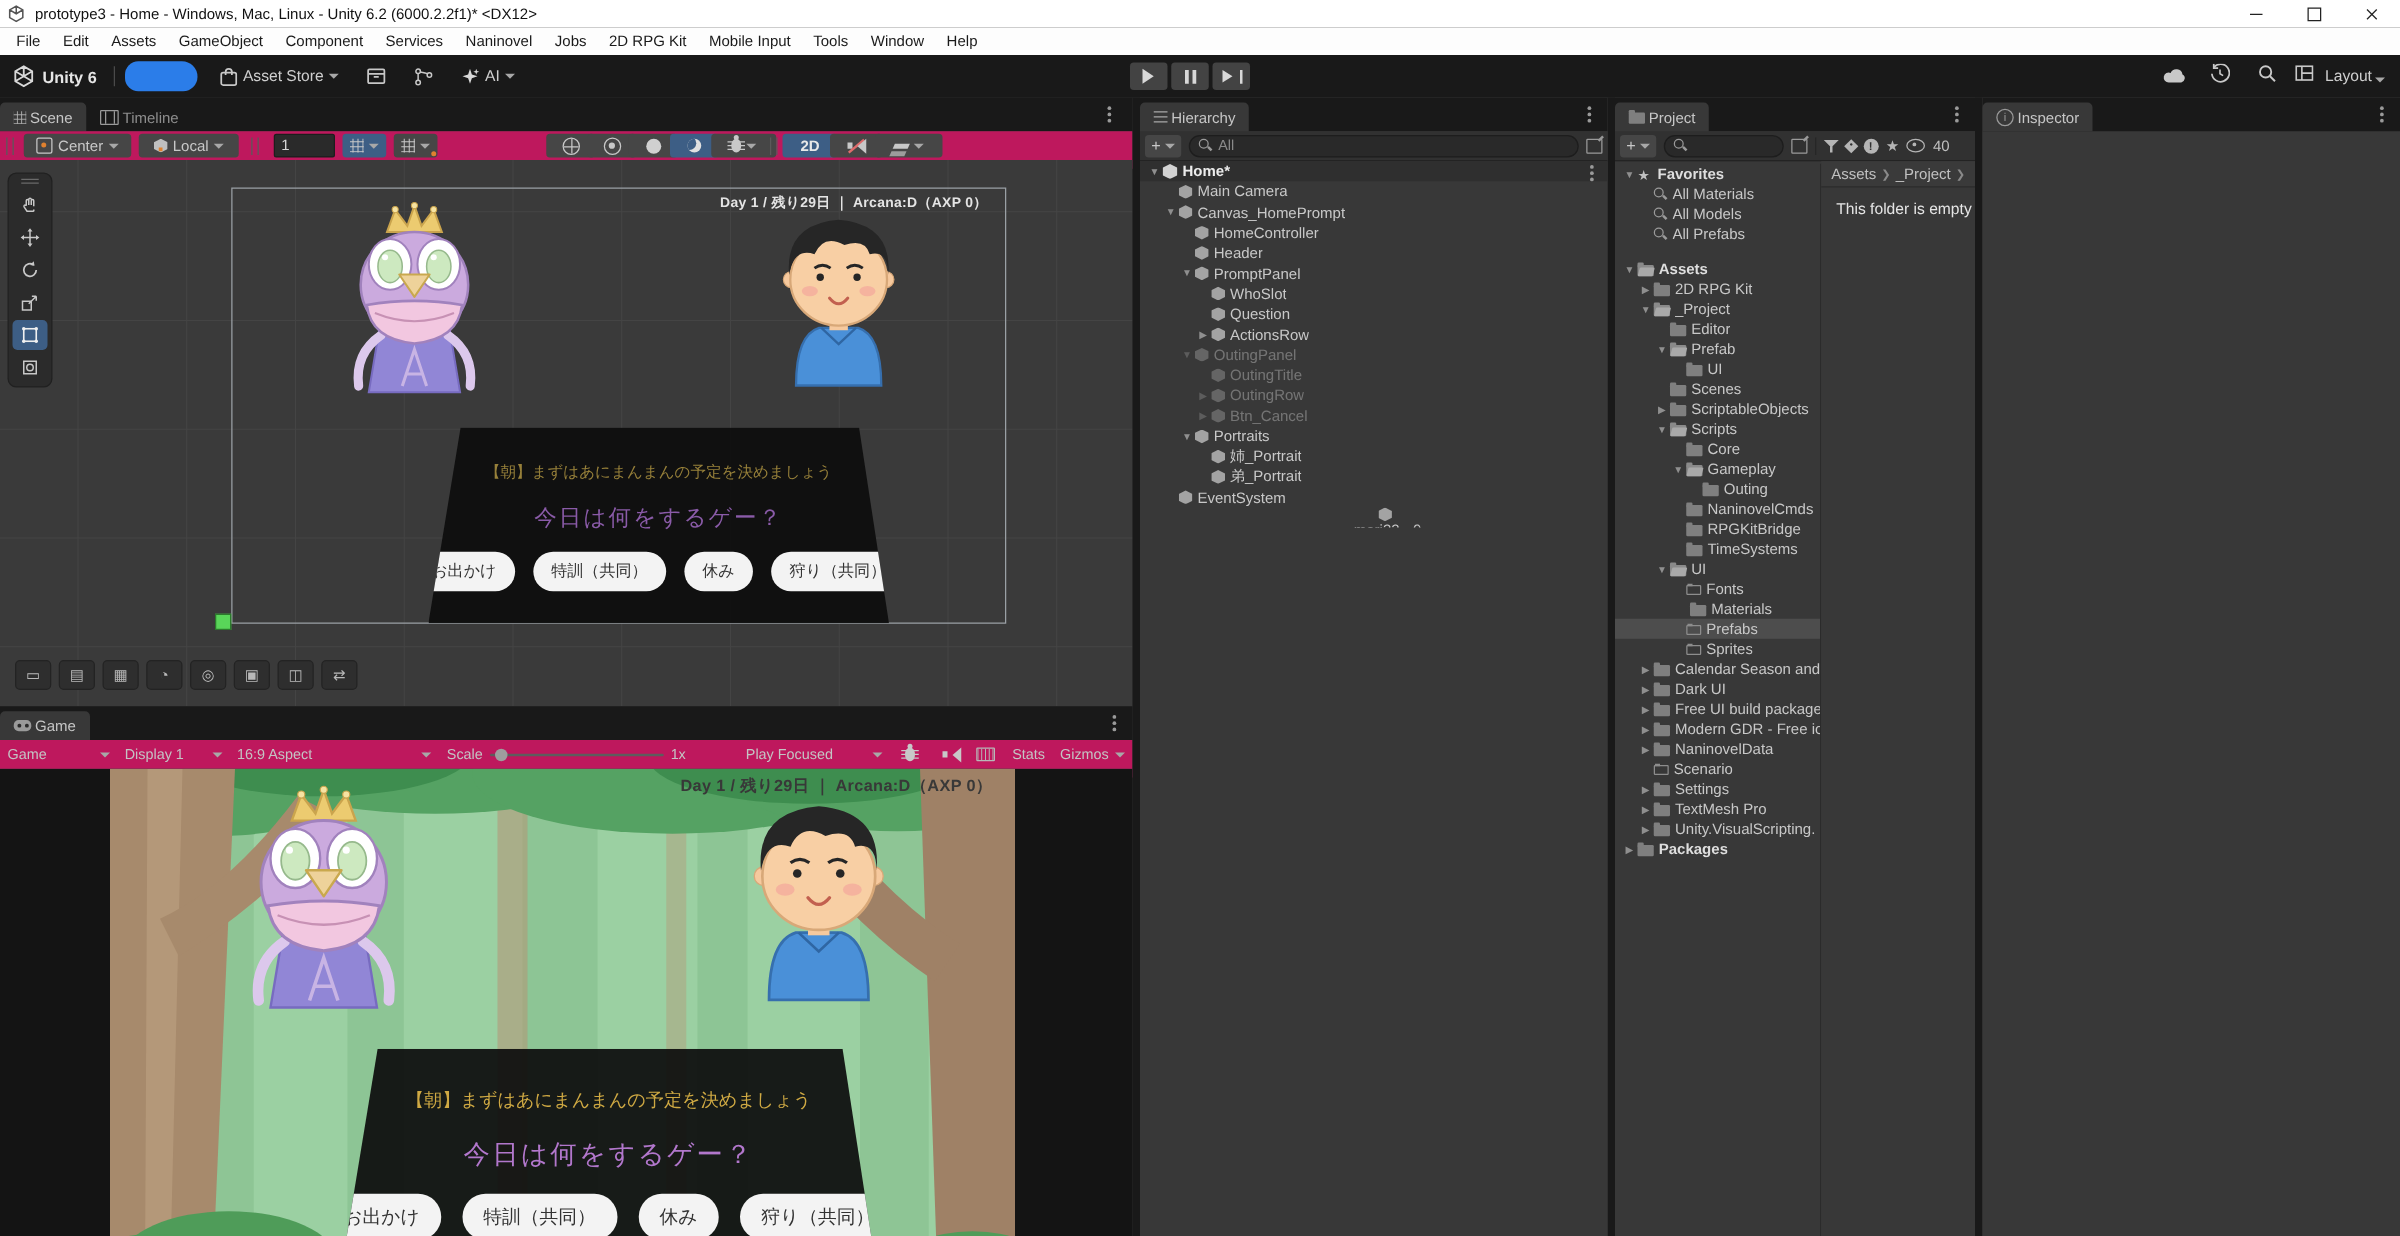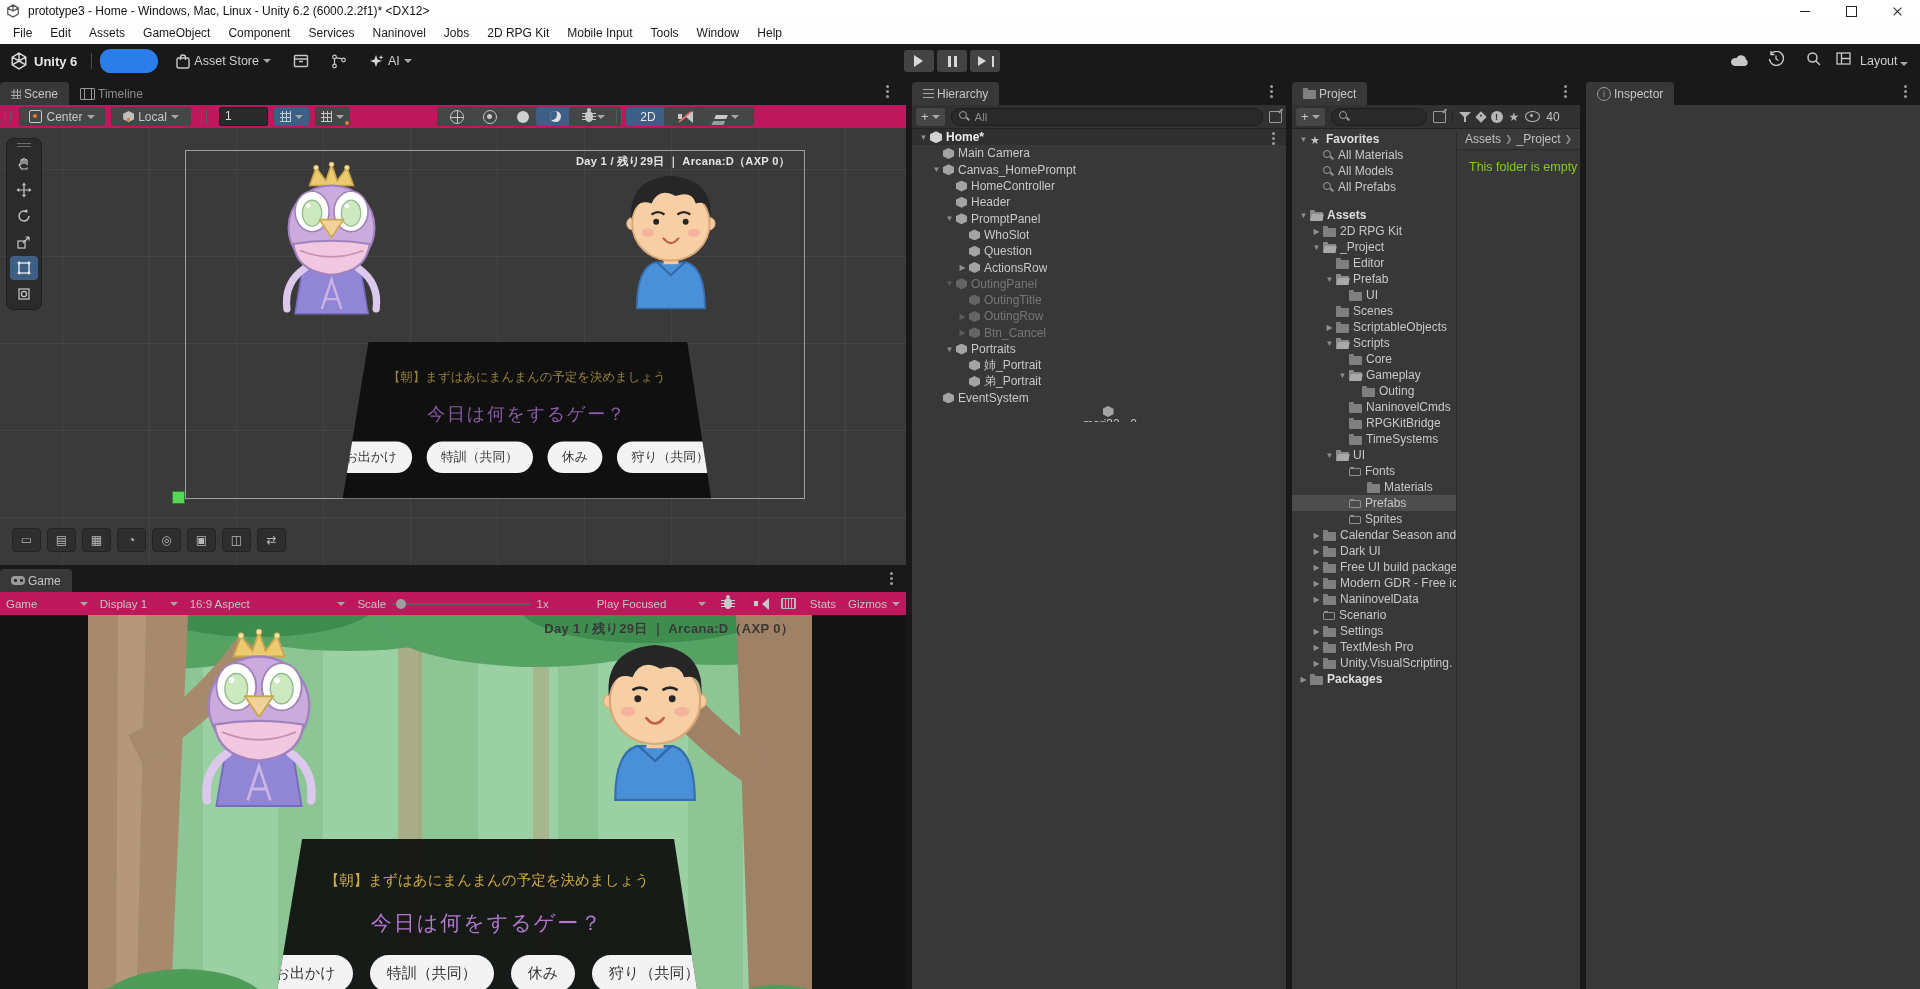--- a/index.html
+++ b/index.html
@@ -134,21 +134,21 @@
       background:rgba(13,13,13,.93);clip-path:polygon(7% 0,93.5% 0,100% 100%,0 100%)}
   .dlg .small{position:absolute;left:0;right:0;top:32px;text-align:center;font-size:14.5px}
   .dlg .main{position:absolute;left:0;right:0;top:70px;text-align:center;font-size:21px;letter-spacing:2px}
   .stage-game .small{color:#cfa943}.stage-game .main{color:#b277cc}
   .stage-scene .small{color:#97803a}.stage-scene .main{color:#8a5ba8}
   .dlg .acts{position:absolute;left:0;right:0;top:116px;display:flex;justify-content:center;gap:17px}
   .pill{height:37px;border-radius:19px;background:#f3f3f3;color:#333;font-size:15px;display:flex;align-items:center;padding:0 17px;white-space:nowrap}
 
   
   .divider{background:#191919}
-  .panel-empty-msg{color:#84cc16;font-size:12.5px}
+  .panel-empty-msg{color:#e5e5e5;font-size:12.5px}
   .crumb{color:#c0c0c0;font-size:12px}
   .chev{color:#8a8a8a;font-size:9px;margin:0 4px}
   .circle-i{width:12px;height:12px;border-radius:50%;border:1px solid #9a9a9a;color:#9a9a9a;font-size:9px;line-height:12px;text-align:center}
   .circle-i::before{content:"i"}
   .burger{width:11px;height:1.5px;background:#a8a8a8;box-shadow:0 -4px #a8a8a8,0 4px #a8a8a8}
   .funnel{position:relative;width:12px;height:12px}
   .funnel::before{content:"";position:absolute;left:0;top:1px;border-left:6px solid transparent;border-right:6px solid transparent;border-top:6px solid #b5b5b5}
   .funnel::after{content:"";position:absolute;left:5px;top:6px;width:2px;height:5px;background:#b5b5b5}
   .tagic{width:8px;height:8px;background:#b5b5b5;transform:rotate(45deg);position:relative}
   .tagic::before{content:"";position:absolute;left:2px;top:2px;width:2px;height:2px;border-radius:50%;background:#313131}
@@ -398,21 +398,21 @@
         <span class="circ-fill"></span>
       </div>
     <div class="tgl active" style="position:absolute;left:536px;width:27px">
         <span class="crescent"></span>
       </div>
     <div class="tgl" style="position:absolute;left:569px;width:40px">
       <span class="bug"></span>
       <span class="caret"></span>
     </div>
     <span class="handlebars" style="position:absolute;left:616px"></span>
-    <div class="tgl active" style="position:absolute;left:626px;width:32px;font-weight:normal">
+    <div class="tgl active" style="position:absolute;left:626px;width:32px;font-weight:bold">
       <span>2D</span>
     </div>
     <div class="tgl" style="position:absolute;left:664px;width:30px">
         <span class="spk muted">
           <i></i>
         </span>
       </div>
     <div class="tgl" style="position:absolute;left:700px;width:42px">
       <span class="layers"></span>
       <span class="caret"></span>
@@ -852,21 +852,21 @@
           <span class="ticon ic-folder-open"></span>
           <span class="tlabel">UI</span>
         </div>
 
         <div class="prow" style="padding-left: 44px;">
           <span class="arrow"></span>
           <span class="ticon ic-folder-outline"></span>
           <span class="tlabel">Fonts</span>
         </div>
 
-        <div class="prow" style="padding-left: 47px; margin-left: 15px;">
+        <div class="prow" style="padding-left: 47px;">
           <span class="arrow"></span>
           <span class="ticon ic-folder"></span>
           <span class="tlabel">Materials</span>
         </div>
 
         <div class="prow selected" style="padding-left: 44px;">
           <span class="arrow"></span>
           <span class="ticon ic-folder-outline"></span>
           <span class="tlabel">Prefabs</span>
         </div>

